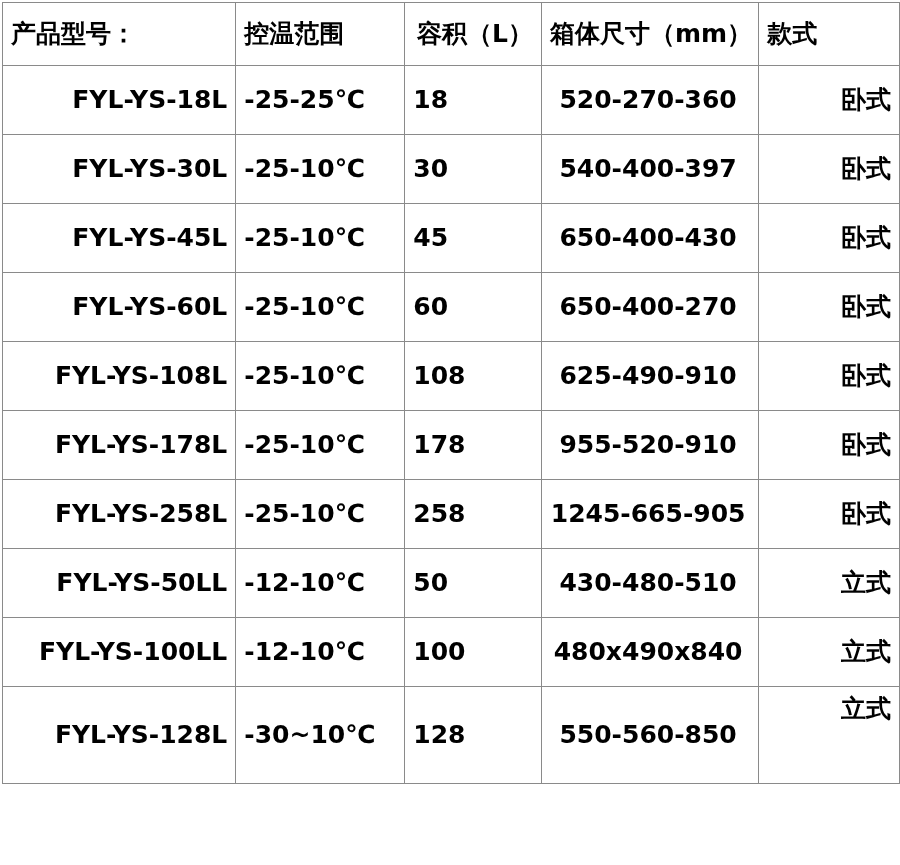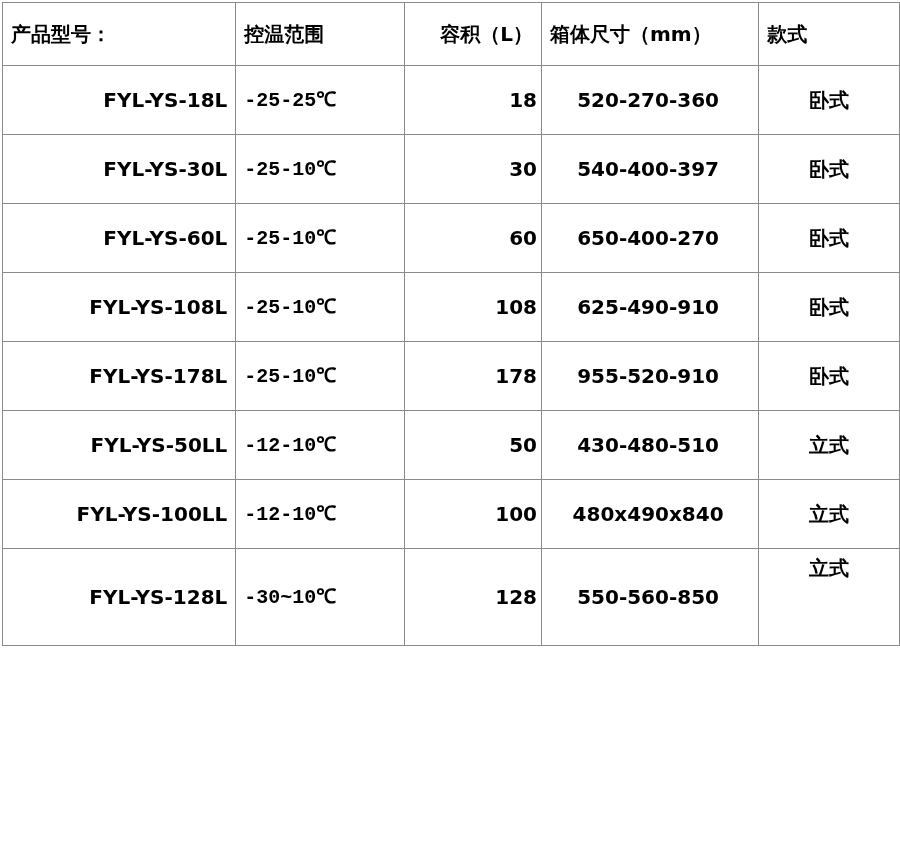--- a/index.html
+++ b/index.html
@@ -23,42 +23,42 @@
   .spec-table col.c0 { width: 232px; }
   .spec-table col.c1 { width: 168px; }
   .spec-table col.c2 { width: 136px; }
   .spec-table col.c3 { width: 216px; }
   .spec-table col.c4 { width: 140px; }
 
   .spec-table th,
   .spec-table td {
     border: 1px solid #8a8a8a;
     font-weight: bold;
-    font-size: 20px;
+    font-size: 25px;
     line-height: 1.15;
     padding: 0 8px;
     white-space: nowrap;
     vertical-align: middle;
   }
   thead th {
     height: 62px;
     text-align: left;
     font-size: 25px;
   }
   thead th.num-head {
     text-align: right;
   }
   tbody td {
     height: 68px;
   }
   td.model    { text-align: right; }
-  td.temp     { text-align: left; font-family: Liberation Mono, monospace; }
-  td.volume   { text-align: right; padding-right: 4px; }
+  td.temp     { text-align: left; }
+  td.volume   { padding-right: 4px; }
   td.dims     { text-align: center; padding-left: 4px; }
-  td.style    { text-align: center; }
+  td.style    { text-align: right; }
   tr.tall td  { height: 88px; }
   tr.tall td.style { vertical-align: top; padding-top: 8px; }
 </style>
 </head>
 <body>
 
 <table class="spec-table">
   <colgroup>
     <col class="c0">
       <col class="c1">
@@ -84,38 +84,52 @@
       <td class="style">卧式</td>
     </tr>
     <tr>
       <td class="model">FYL-YS-30L</td>
       <td class="temp">-25-10℃</td>
       <td class="volume">30</td>
       <td class="dims">540-400-397</td>
       <td class="style">卧式</td>
     </tr>
     <tr>
+      <td class="model">FYL-YS-45L</td>
+      <td class="temp">-25-10℃</td>
+      <td class="volume">45</td>
+      <td class="dims">650-400-430</td>
+      <td class="style">卧式</td>
+    </tr>
+    <tr>
       <td class="model">FYL-YS-60L</td>
       <td class="temp">-25-10℃</td>
       <td class="volume">60</td>
       <td class="dims">650-400-270</td>
       <td class="style">卧式</td>
     </tr>
     <tr>
       <td class="model">FYL-YS-108L</td>
       <td class="temp">-25-10℃</td>
       <td class="volume">108</td>
       <td class="dims">625-490-910</td>
       <td class="style">卧式</td>
     </tr>
     <tr>
       <td class="model">FYL-YS-178L</td>
       <td class="temp">-25-10℃</td>
       <td class="volume">178</td>
       <td class="dims">955-520-910</td>
+      <td class="style">卧式</td>
+    </tr>
+    <tr>
+      <td class="model">FYL-YS-258L</td>
+      <td class="temp">-25-10℃</td>
+      <td class="volume">258</td>
+      <td class="dims">1245-665-905</td>
       <td class="style">卧式</td>
     </tr>
     <tr>
       <td class="model">FYL-YS-50LL</td>
       <td class="temp">-12-10℃</td>
       <td class="volume">50</td>
       <td class="dims">430-480-510</td>
       <td class="style">立式</td>
     </tr>
     <tr>

